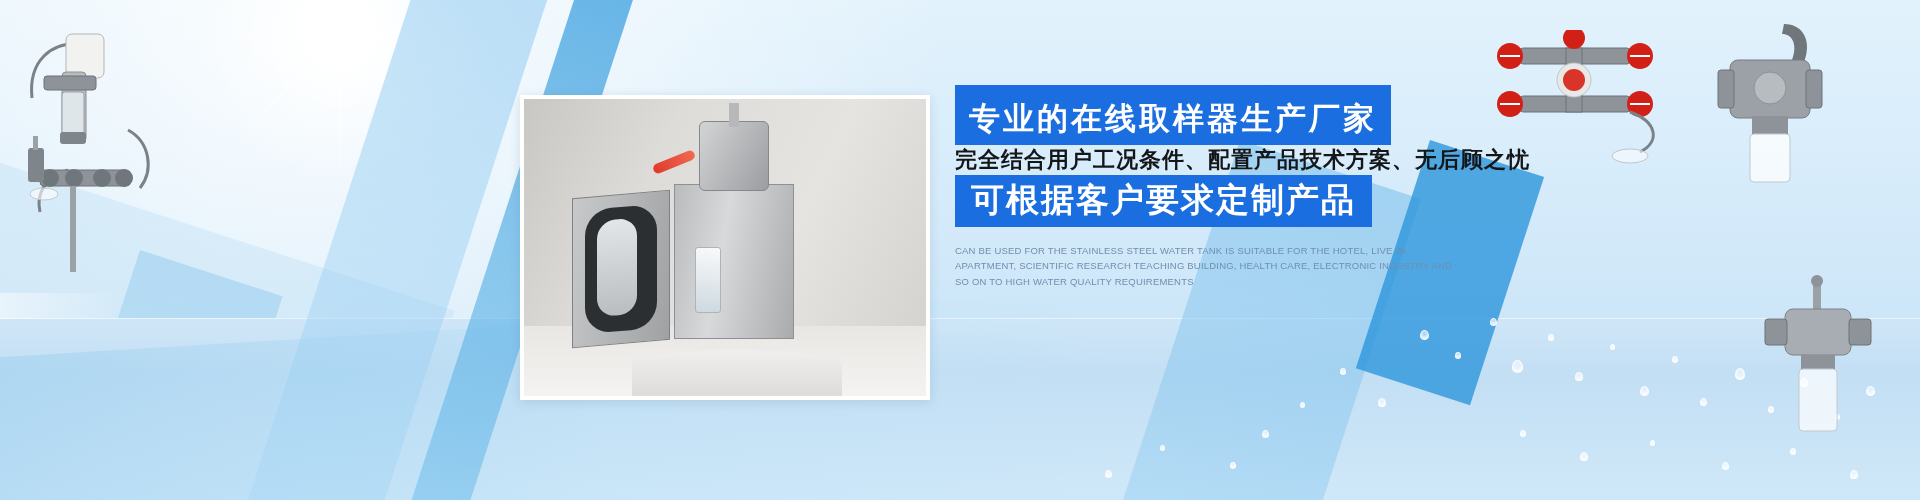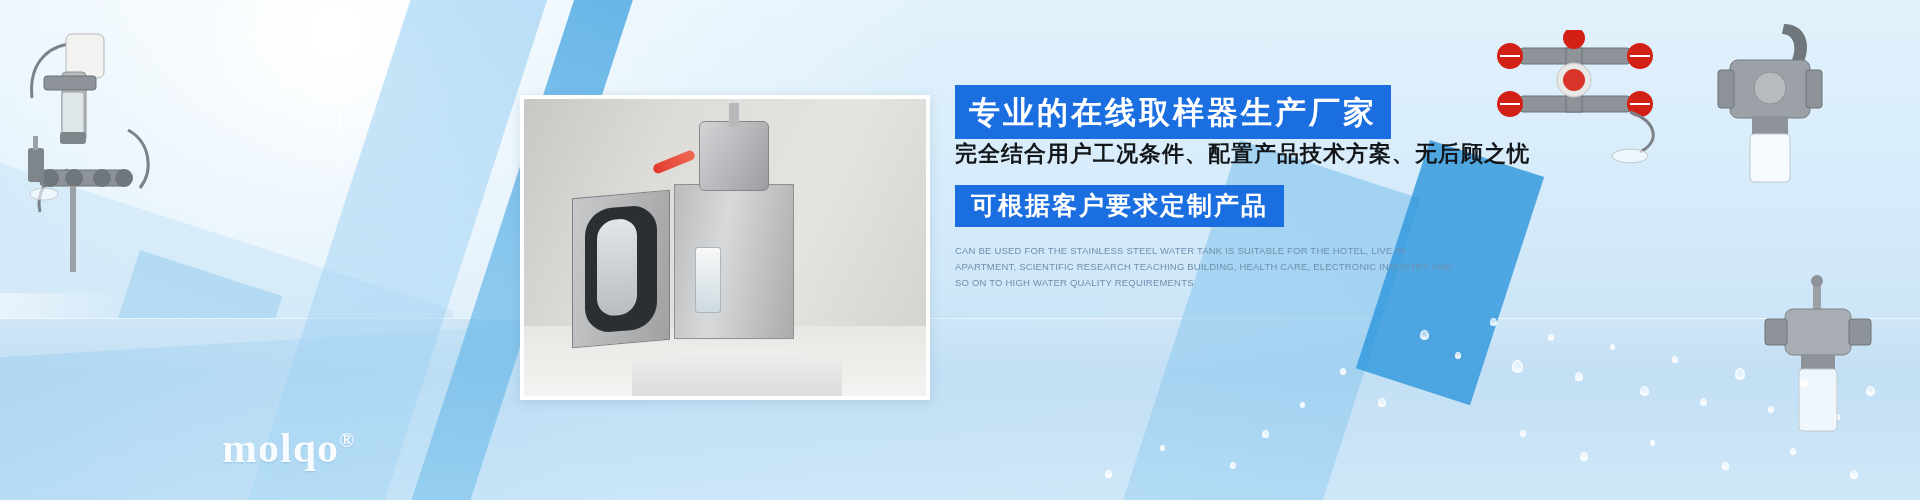--- a/index.html
+++ b/index.html
@@ -120,29 +120,29 @@
   .text-block{position:absolute;left:955px;top:85px;width:790px;}
   .company-name{
     font-family:"Liberation Serif","DejaVu Serif",serif;
     font-size:36px;font-weight:700;color:#1c1c1c;
     letter-spacing:4px;line-height:1.2;margin:0 0 14px 0;
     white-space:nowrap;
   }
   .tagline-hl{
     display:inline-block;background:#1b6ee0;color:#ffffff;
     font-size:31px;font-weight:700;letter-spacing:3px;
-    padding:10px 14px 8px 14px;line-height:1.15;white-space:nowrap;
+    padding:16px 14px 8px 14px;line-height:1.15;white-space:nowrap;
   }
   .subline{
     font-size:22px;font-weight:600;color:#14171a;letter-spacing:1px;
     white-space:nowrap;
   }
   .tagline-hl2{
-    display:inline-block;margin-top:16px;background:#1b6ee0;color:#ffffff;
-    font-size:25px;font-weight:700;letter-spacing:2px;
+    display:inline-block;background:#1b6ee0;color:#ffffff;
+    font-size:33px;font-weight:700;letter-spacing:2px;
     padding:6px 16px 8px 16px;line-height:1.15;white-space:nowrap;
   }
   .eng-text{
     margin-top:16px;width:505px;
     font-family:Liberation Sans, sans-serif;
     font-size:9.5px;line-height:1.65;letter-spacing:.2px;
     color:#6f8fae;text-transform:uppercase;
   }
   
   .watermark{
@@ -309,15 +309,14 @@
     <div class="pp-red"></div>
   </div>
 
   <div class="text-block">
     <div><span class="tagline-hl">专业的在线取样器生产厂家</span></div>
     <div class="subline">完全结合用户工况条件、配置产品技术方案、无后顾之忧</div>
     <div><span class="tagline-hl2">可根据客户要求定制产品</span></div>
     <div class="eng-text">CAN BE USED FOR THE STAINLESS STEEL WATER TANK IS SUITABLE FOR THE HOTEL, LIVE IN APARTMENT, SCIENTIFIC RESEARCH TEACHING BUILDING, HEALTH CARE, ELECTRONIC INDUSTRY AND SO ON TO HIGH WATER QUALITY REQUIREMENTS</div>
   </div>
 
-  <div class="watermark"><span>molqo</span><sup>®</sup></div>
 
 </div>
 
 </body></html>

